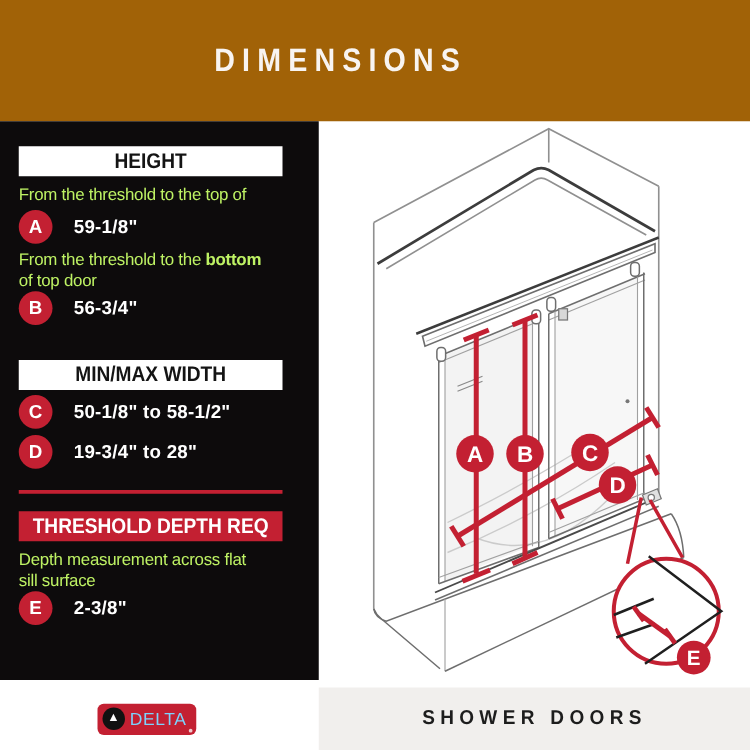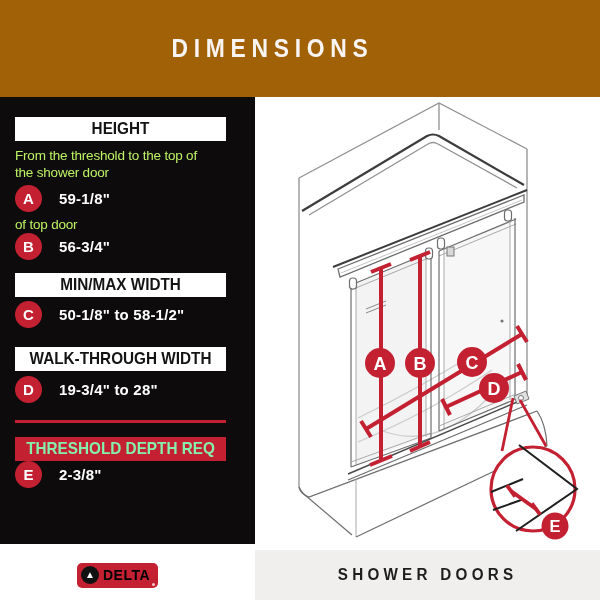--- a/index.html
+++ b/index.html
@@ -17,47 +17,47 @@
     transform:scaleX(.88);transform-origin:50% 50%;
   }
   
   .specs{
     position:absolute;left:0;top:97px;width:255px;height:447px;
     background:#0D0B0C;box-sizing:border-box;padding:20px 29px 0 15px;color:#fff;
   }
   .bar{height:24px;line-height:24px;background:#fff;color:#141414;
        font-weight:bold;font-size:17px;text-align:center;}
   .bar>span{display:block;transform:scaleX(.9);transform-origin:50% 50%;white-space:nowrap;}
-  .bar.red{background:#C32032;color:#86efac;}
+  .bar.red{background:#C32032;color:#ffffff;}
   .desc{margin:0;font-size:13.5px;line-height:17px;letter-spacing:-0.2px;color:#bef264;}
   .desc .ln{display:block;}
   .item{display:flex;align-items:center;height:27px;}
   .badge{
     flex:0 0 27px;width:27px;height:27px;border-radius:50%;background:#C32032;
     display:inline-flex;align-items:center;justify-content:center;
     color:#fff;font-weight:bold;font-size:15px;
   }
   .val{margin-left:17px;font-weight:bold;font-size:15px;letter-spacing:0.2px;}
   .divider{height:3px;background:#C32032;}
   .mt4{margin-top:4px}.mt5{margin-top:5px}.mt6{margin-top:6px}
-  .mt13{margin-top:13px}.mt14{margin-top:14px}.mt17{margin-top:17px}.mt19{margin-top:19px}
+  .mt13{margin-top:28px}.mt14{margin-top:14px}.mt17{margin-top:17px}.mt19{margin-top:19px}
   
   .art{position:absolute;left:0;top:0;width:600px;height:600px;}
   
   .footer{position:absolute;left:0;top:550px;width:600px;height:50px;display:flex;}
   .footer .left{width:255px;height:50px;background:#fff;display:flex;align-items:center;justify-content:center;}
   .footer .right{flex:1;height:50px;background:#F1EFED;display:flex;align-items:center;justify-content:center;}
   .delta-badge{
     display:inline-flex;align-items:center;background:#C32032;border-radius:5px;
     height:25px;padding:0 8px 0 4px;transform:translateX(-10px);position:relative;
   }
   .delta-mark{width:18px;height:18px;border-radius:50%;background:#111;
     display:inline-flex;align-items:center;justify-content:center;margin-right:4px;}
   .delta-mark span{color:#fff;font-size:10px;line-height:10px;transform:translateY(-0.5px);}
-  .delta-name{color:#000000;font-weight:bold;font-size:14px;letter-spacing:0.5px;}
+  .delta-name{color:#7dd3fc;font-weight:normal;font-size:14px;letter-spacing:0.5px;}
   .delta-reg{position:absolute;right:3px;bottom:2px;width:3px;height:3px;background:#f0c9cd;border-radius:50%;}
   .product-line{color:#1D1D1D;font-weight:bold;font-size:16px;letter-spacing:4.5px;
     transform:scaleX(.95);transform-origin:50% 50%;white-space:nowrap;}
 </style>
 </head>
 <body>
 
 <div class="page">
 
   <svg class="art" viewBox="0 0 600 600" width="600" height="600">
@@ -181,56 +181,57 @@
   </header>
 
   <aside class="specs">
 
     <div class="bar">
       <span>HEIGHT</span>
     </div>
 
     <p class="desc mt6">
       <span class="ln">From the threshold to the top of</span>
-      <span class="ln">the shower door</span>
     </p>
     <div class="item mt4">
       <span class="badge">A</span>
       <span class="val">59-1/8"</span>
     </div>
 
     <p class="desc mt4">
+      <span class="ln"><span>From the threshold to the </span><b>bottom</b></span>
       <span class="ln">of top door</span>
     </p>
     <div class="item">
       <span class="badge">B</span>
       <span class="val">56-3/4"</span>
     </div>
 
     <div class="bar mt13">
       <span>MIN/MAX WIDTH</span>
     </div>
     <div class="item mt4">
       <span class="badge">C</span>
       <span class="val">50-1/8" to 58-1/2"</span>
     </div>
 
-    <div class="bar mt19">
-      <span>WALK-THROUGH WIDTH</span>
-    </div>
     <div class="item mt5">
       <span class="badge">D</span>
       <span class="val">19-3/4" to 28"</span>
     </div>
 
     <div class="divider mt17"></div>
 
     <div class="bar red mt14">
       <span>THRESHOLD DEPTH REQ</span>
     </div>
+    <p class="desc mt6">
+      <span class="ln">Depth measurement across flat</span>
+      <span class="ln">sill surface</span>
+    </p>
     <div class="item">
       <span class="badge">E</span>
       <span class="val">2-3/8"</span>
     </div>
   </aside>
 
   <footer class="footer">
     <div class="left">
       <span class="delta-badge">
         <span class="delta-mark">

